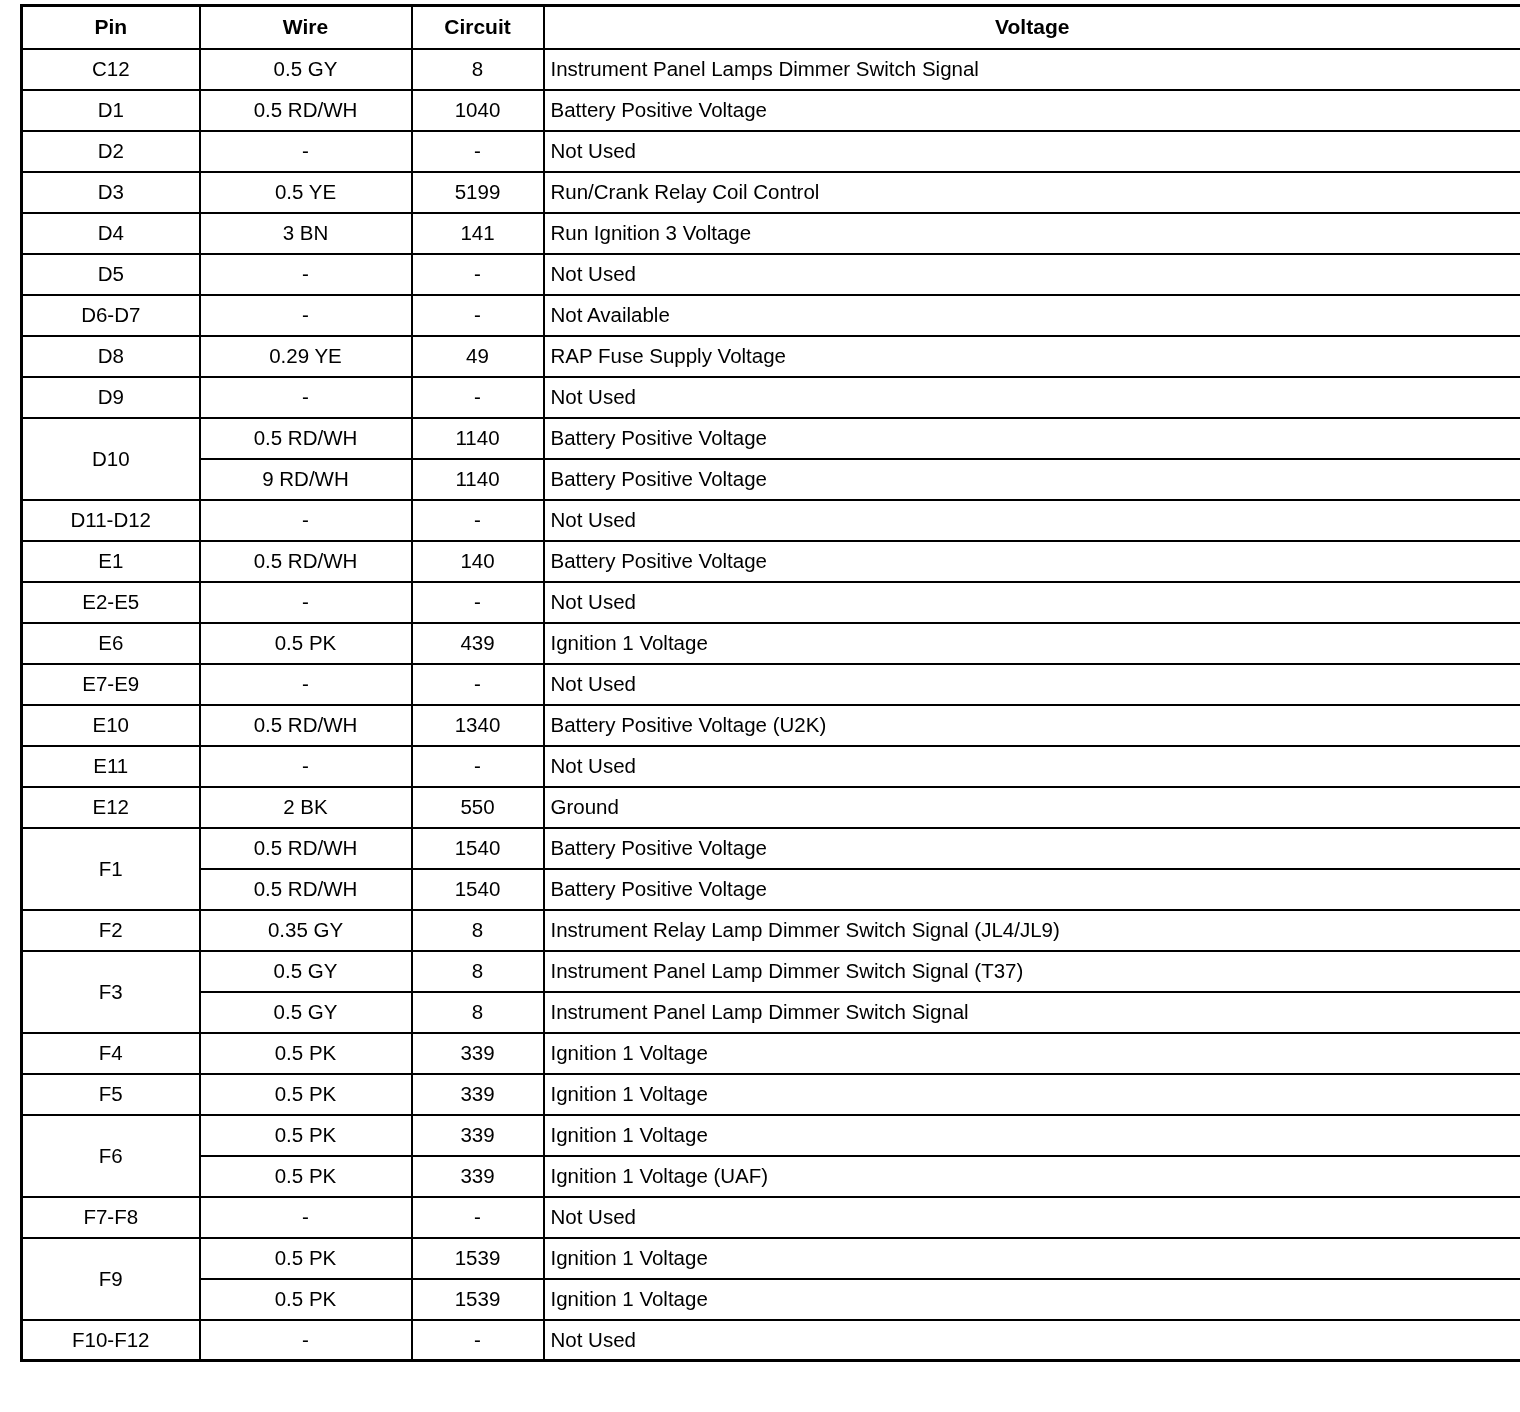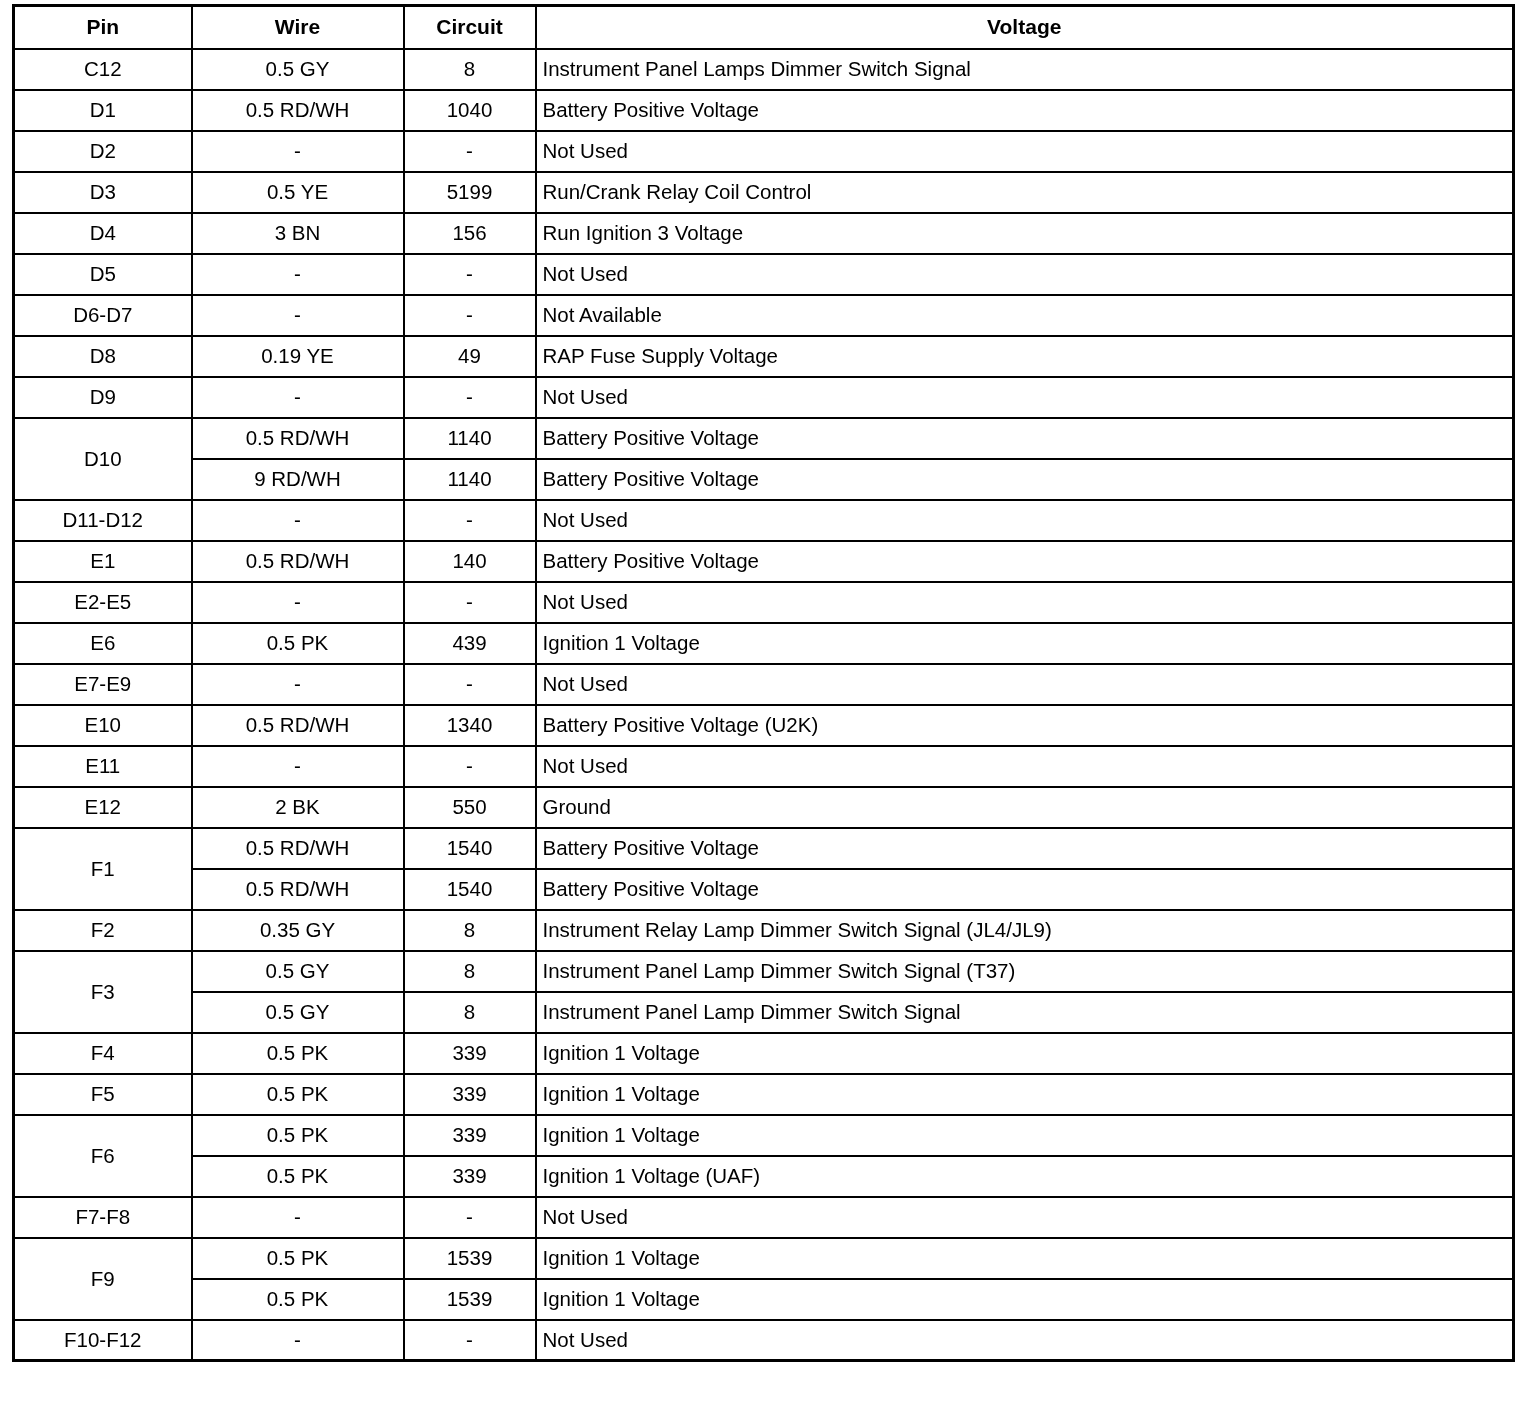--- a/index.html
+++ b/index.html
@@ -7,21 +7,21 @@
     padding: 0;
     background: #ffffff;
   }
   body {
     width: 1520px;
     height: 1412px;
     font-family: "Liberation Sans", sans-serif;
     color: #000000;
   }
   .sheet {
-    padding: 4px 8px 4px 12px;
+    padding: 4px 8px 4px 20px;
     box-sizing: border-box;
   }
   table.pinout {
     border-collapse: collapse;
     table-layout: fixed;
     width: 1500px;
     border: 3px solid #000;
   }
   table.pinout col.c-pin      { width: 178px; }
   table.pinout col.c-wire     { width: 212px; }
@@ -89,38 +89,38 @@
         </tr>
         <tr>
           <td class="center">D3</td>
           <td class="center">0.5 YE</td>
           <td class="center">5199</td>
           <td class="left">Run/Crank Relay Coil Control</td>
         </tr>
         <tr>
           <td class="center">D4</td>
           <td class="center">3 BN</td>
-          <td class="center">156</td>
+          <td class="center">141</td>
           <td class="left">Run Ignition 3 Voltage</td>
         </tr>
         <tr>
           <td class="center">D5</td>
           <td class="center">-</td>
           <td class="center">-</td>
           <td class="left">Not Used</td>
         </tr>
         <tr>
           <td class="center">D6-D7</td>
           <td class="center">-</td>
           <td class="center">-</td>
           <td class="left">Not Available</td>
         </tr>
         <tr>
           <td class="center">D8</td>
-          <td class="center">0.19 YE</td>
+          <td class="center">0.29 YE</td>
           <td class="center">49</td>
           <td class="left">RAP Fuse Supply Voltage</td>
         </tr>
         <tr>
           <td class="center">D9</td>
           <td class="center">-</td>
           <td class="center">-</td>
           <td class="left">Not Used</td>
         </tr>
         <tr>

